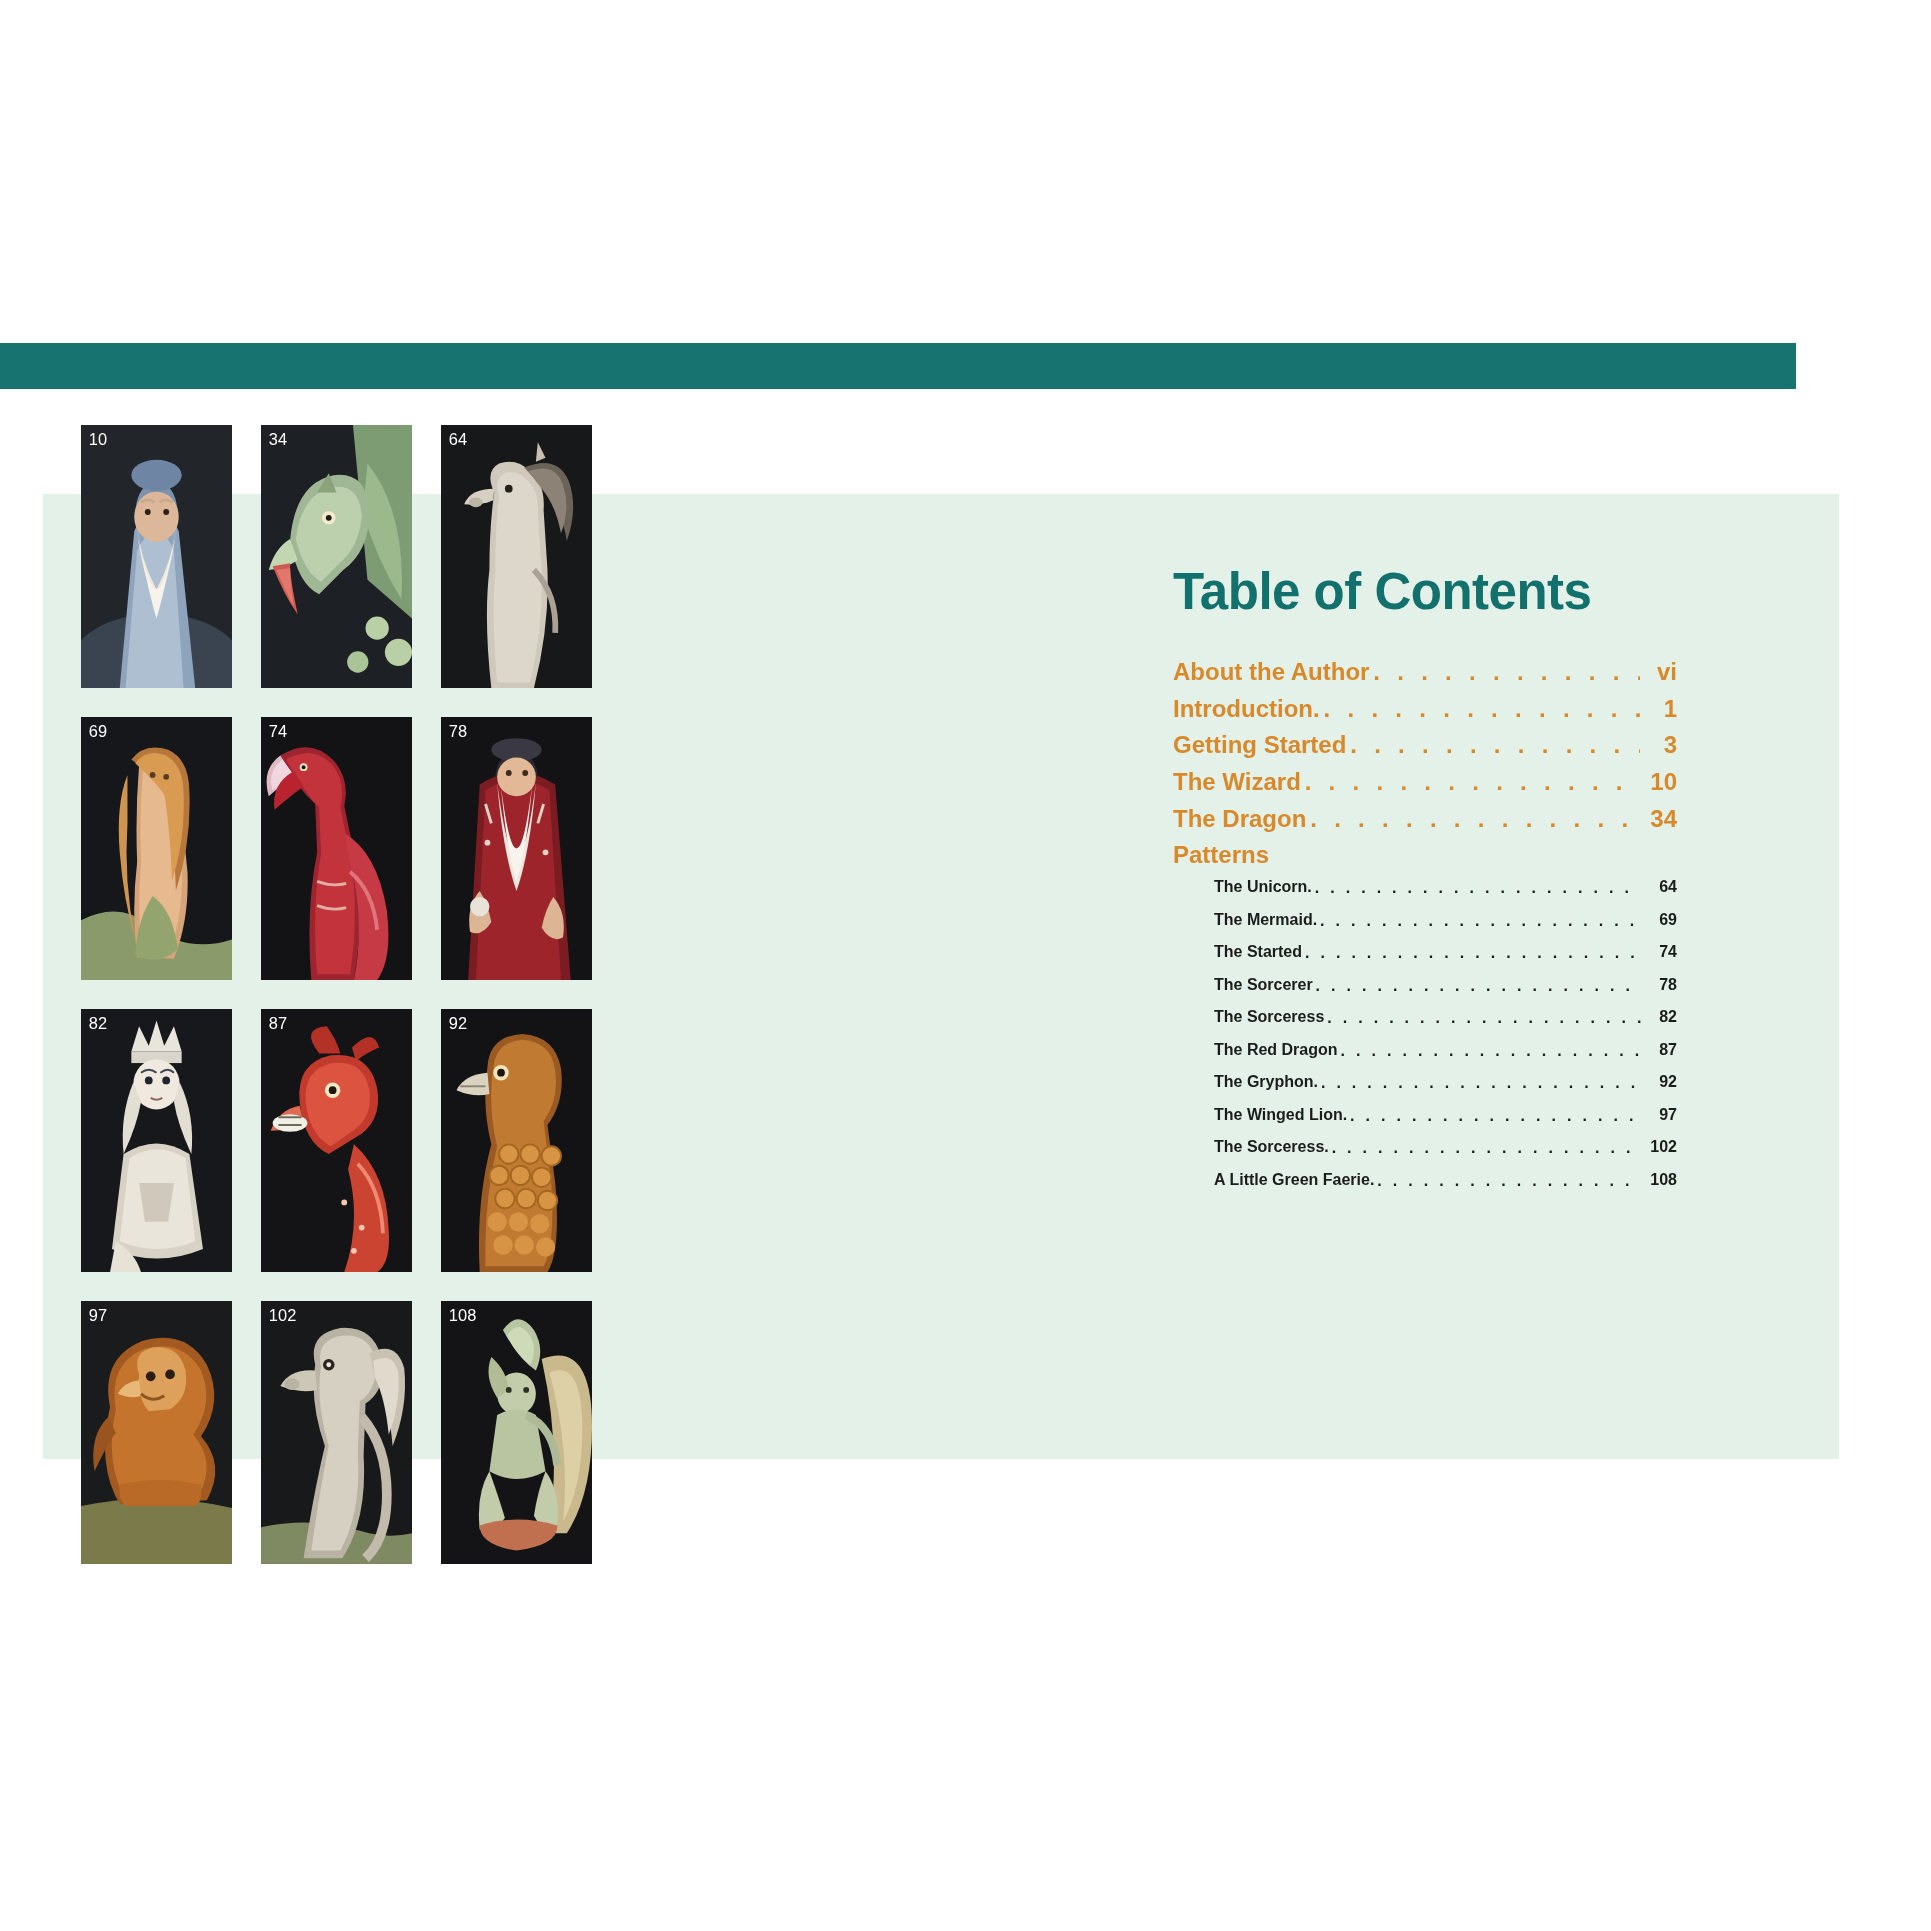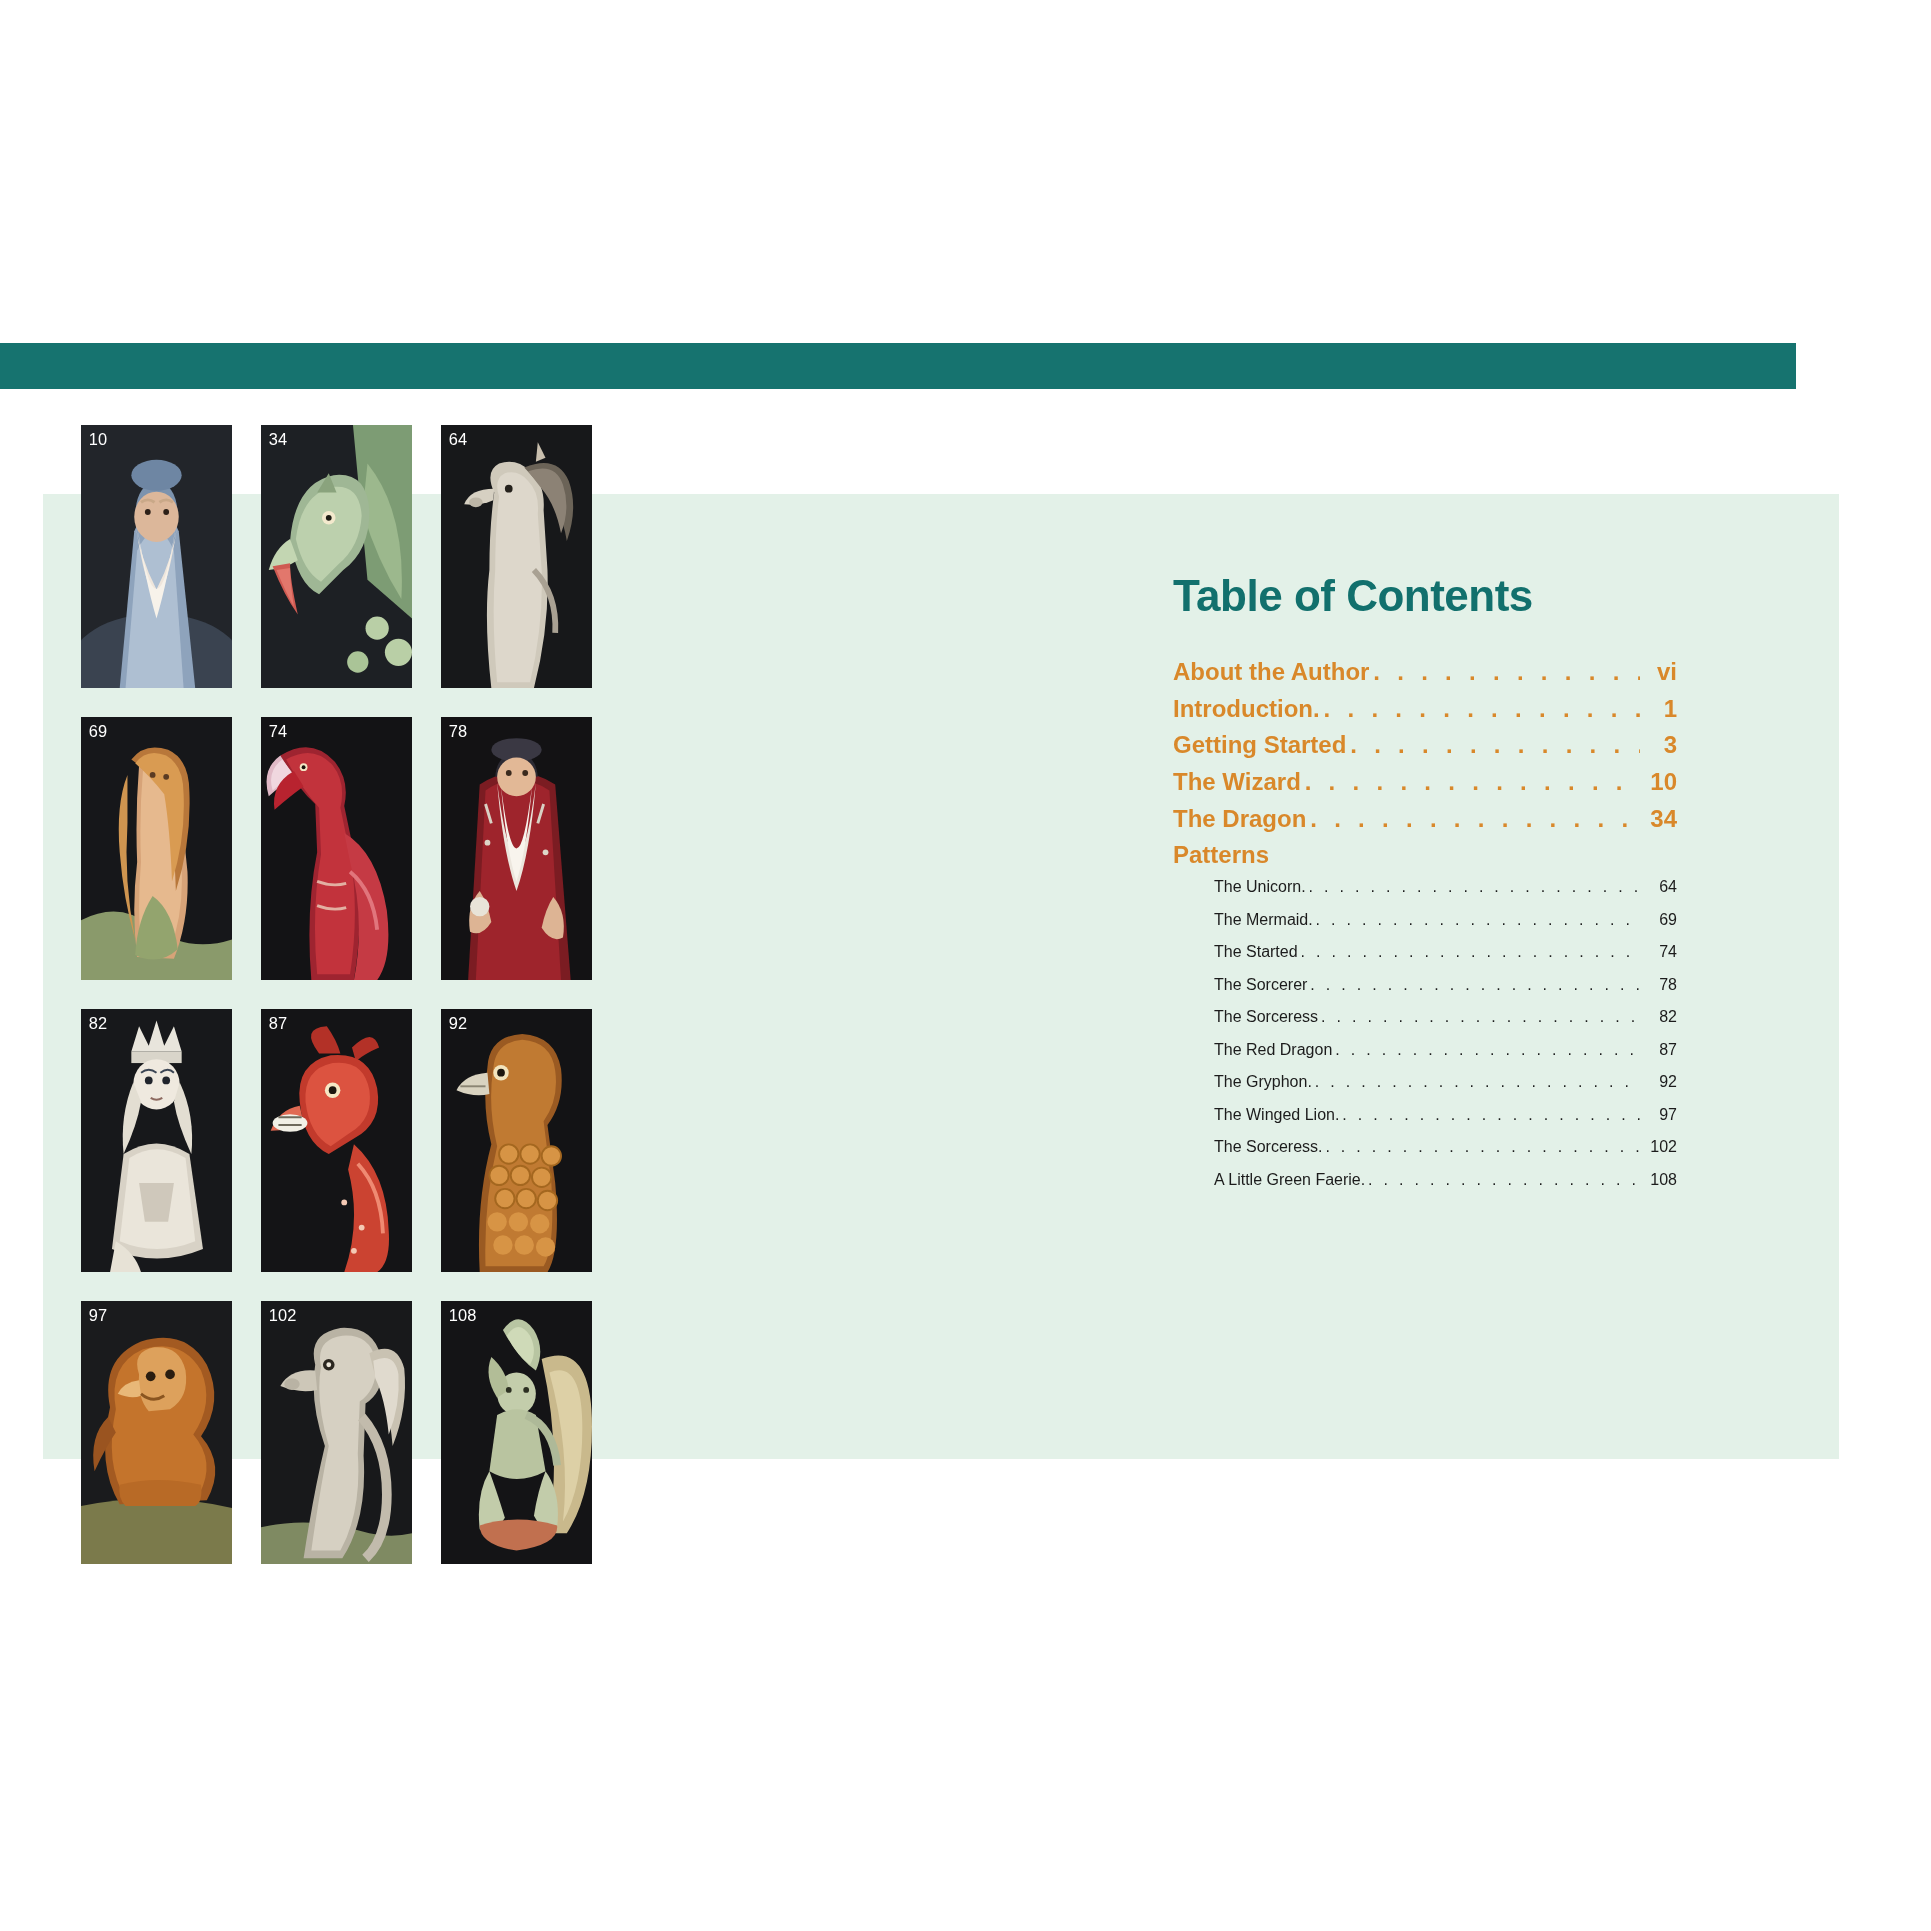--- a/index.html
+++ b/index.html
@@ -86,24 +86,24 @@
 
   
   #toc {
     position: absolute;
     left: 1173px;
     top: 555px;
     width: 618px;
   }
   #toc-title {
     color: #12706d;
-    font-size: 44px;
+    font-size: 51px;
     font-weight: bold;
     letter-spacing: -0.5px;
-    margin: 16px 0 37px 0;
+    margin: 7px 0 37px 0;
     font-family: "Liberation Sans", sans-serif;
   }
 
   .major-list {
     margin: 0;
     padding: 0;
     list-style: none;
     width: 504px;
   }
   .major-item {
@@ -134,24 +134,24 @@
   .major-item.nodots { display: block; }
 
   .sub-list {
     margin: 8.7px 0 0 0;
     padding: 0;
     list-style: none;
     width: 504px;
   }
   .sub-item {
     display: flex;
-    align-items: center;
+    align-items: flex-end;
     color: #1c1c1c;
     font-size: 16px;
-    font-weight: normal;
+    font-weight: bold;
     margin-bottom: 14.5px;
     white-space: nowrap;
     padding-left: 41px;
     box-sizing: border-box;
   }
   .sub-item .lbl { flex: 0 0 auto; }
   .sub-item .leader {
     flex: 1 1 auto;
     overflow: hidden;
     white-space: nowrap;

